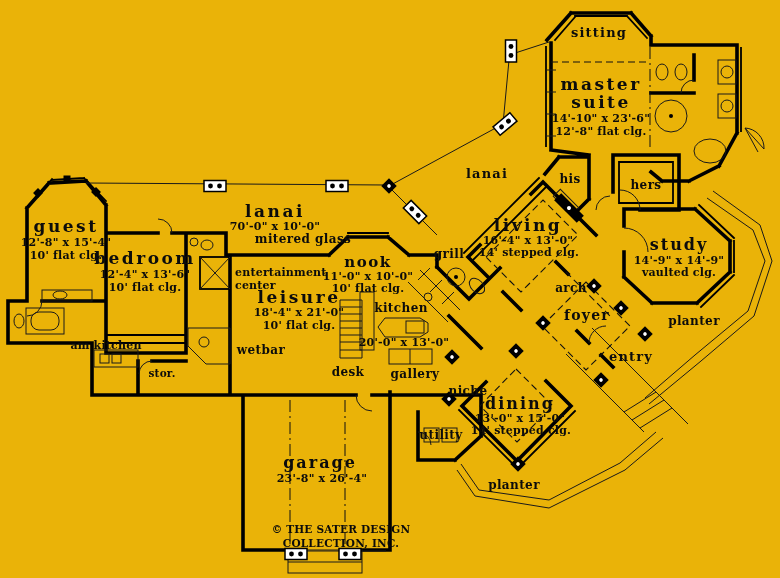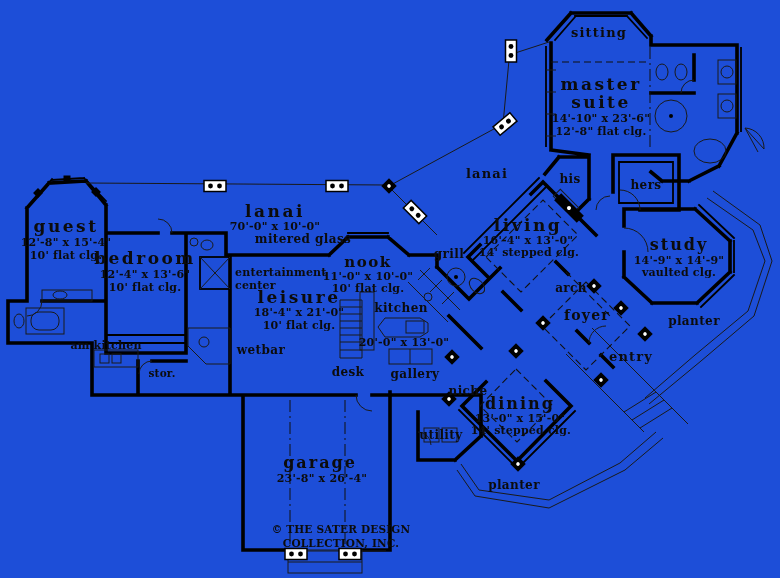--- a/index.html
+++ b/index.html
@@ -1,17 +1,17 @@
 <!DOCTYPE html>
 <html><head>
 <meta charset="utf-8">
 <title>Floor Plan</title>
 <style>
   html,body{margin:0;padding:0;background:#ffffff;}
-  .stage{width:780px;height:578px;position:relative;background:#1d4ed8;overflow:hidden;}
+  .stage{width:780px;height:578px;position:relative;background:#eab308;overflow:hidden;}
   svg{display:block;}
   svg text{fill:#0c0c0c;font-family:"DejaVu Serif",serif;font-weight:bold;text-anchor:middle;}
   .rm{font-size:17px;letter-spacing:2.5px;}
   .rm16{font-size:16px;letter-spacing:2px;}
   .rm15{font-size:15px;letter-spacing:1.5px;}
   .rm14{font-size:14px;letter-spacing:1.2px;}
   .rm13{font-size:13px;letter-spacing:1.2px;}
   .dim{font-size:11px;letter-spacing:0.2px;}
   .sm{font-size:12px;letter-spacing:0.4px;}
   .xs{font-size:10.5px;letter-spacing:0.2px;}

